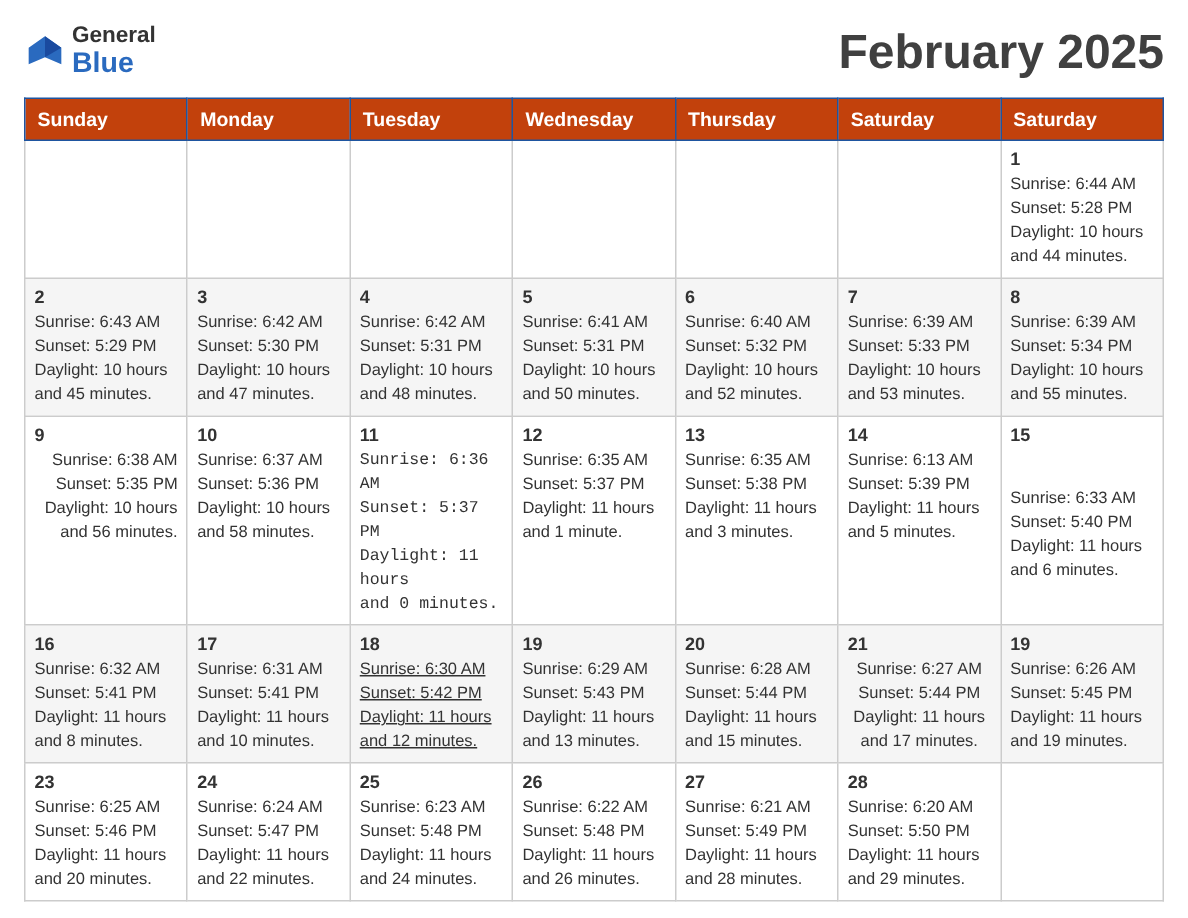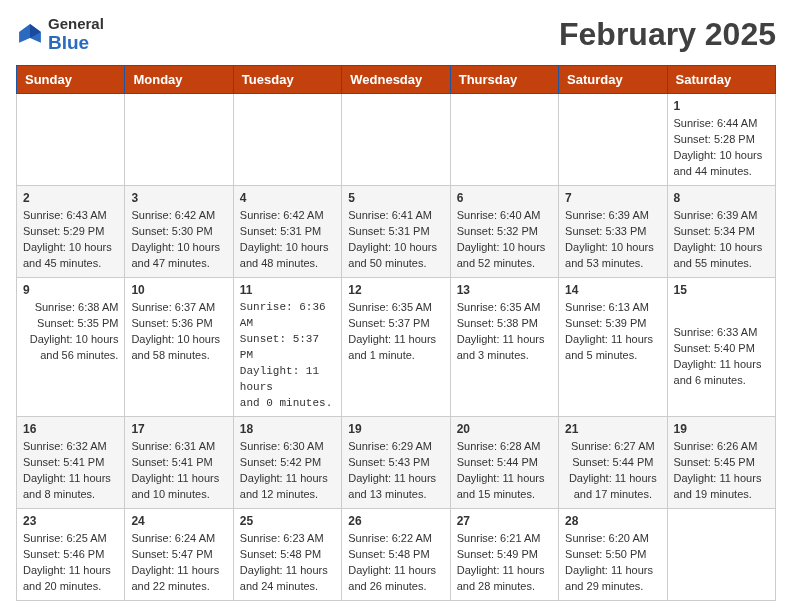--- a/index.html
+++ b/index.html
@@ -253,21 +253,21 @@
         </td>
         <td class="alt-row">
           <span class="day-number">17</span>
           <div class="cell-text" style="white-space: pre-line;">Sunrise: 6:31 AM
 Sunset: 5:41 PM
 Daylight: 11 hours
 and 10 minutes.</div>
         </td>
         <td class="alt-row">
           <span class="day-number">18</span>
-          <div class="cell-text" style="white-space: pre-line;">Sunrise: 6:30 AM
+          <div class="cell-text" style="white-space: pre-line; text-decoration: underline;">Sunrise: 6:30 AM
 Sunset: 5:42 PM
 Daylight: 11 hours
 and 12 minutes.</div>
         </td>
         <td class="alt-row">
           <span class="day-number">19</span>
           <div class="cell-text" style="white-space: pre-line;">Sunrise: 6:29 AM
 Sunset: 5:43 PM
 Daylight: 11 hours
 and 13 minutes.</div>

